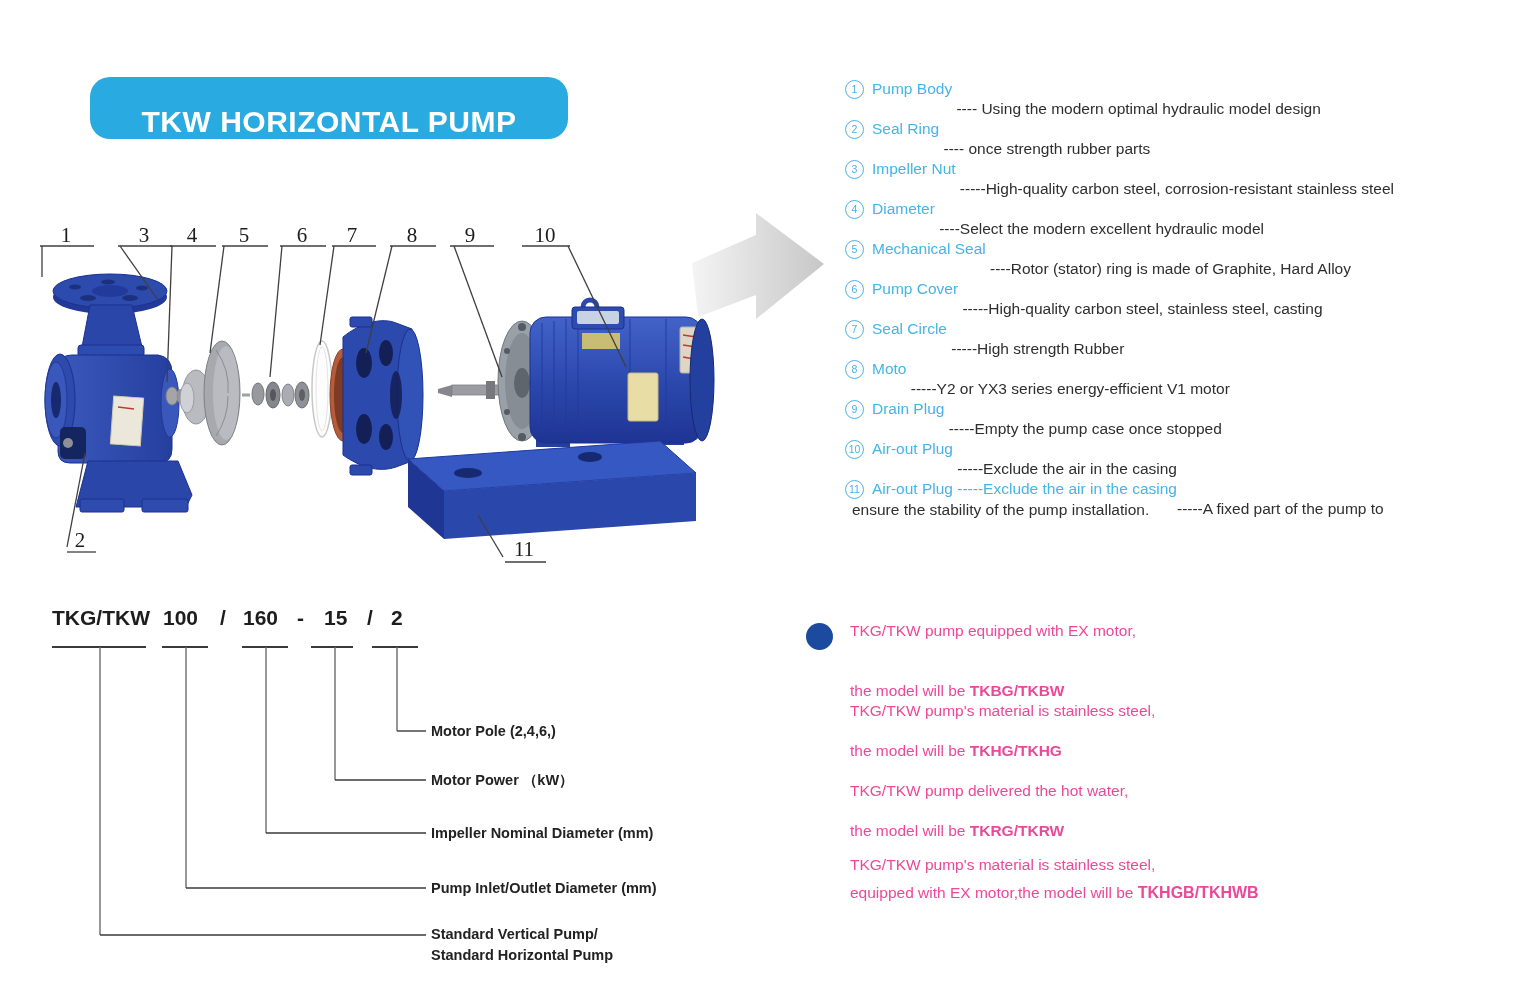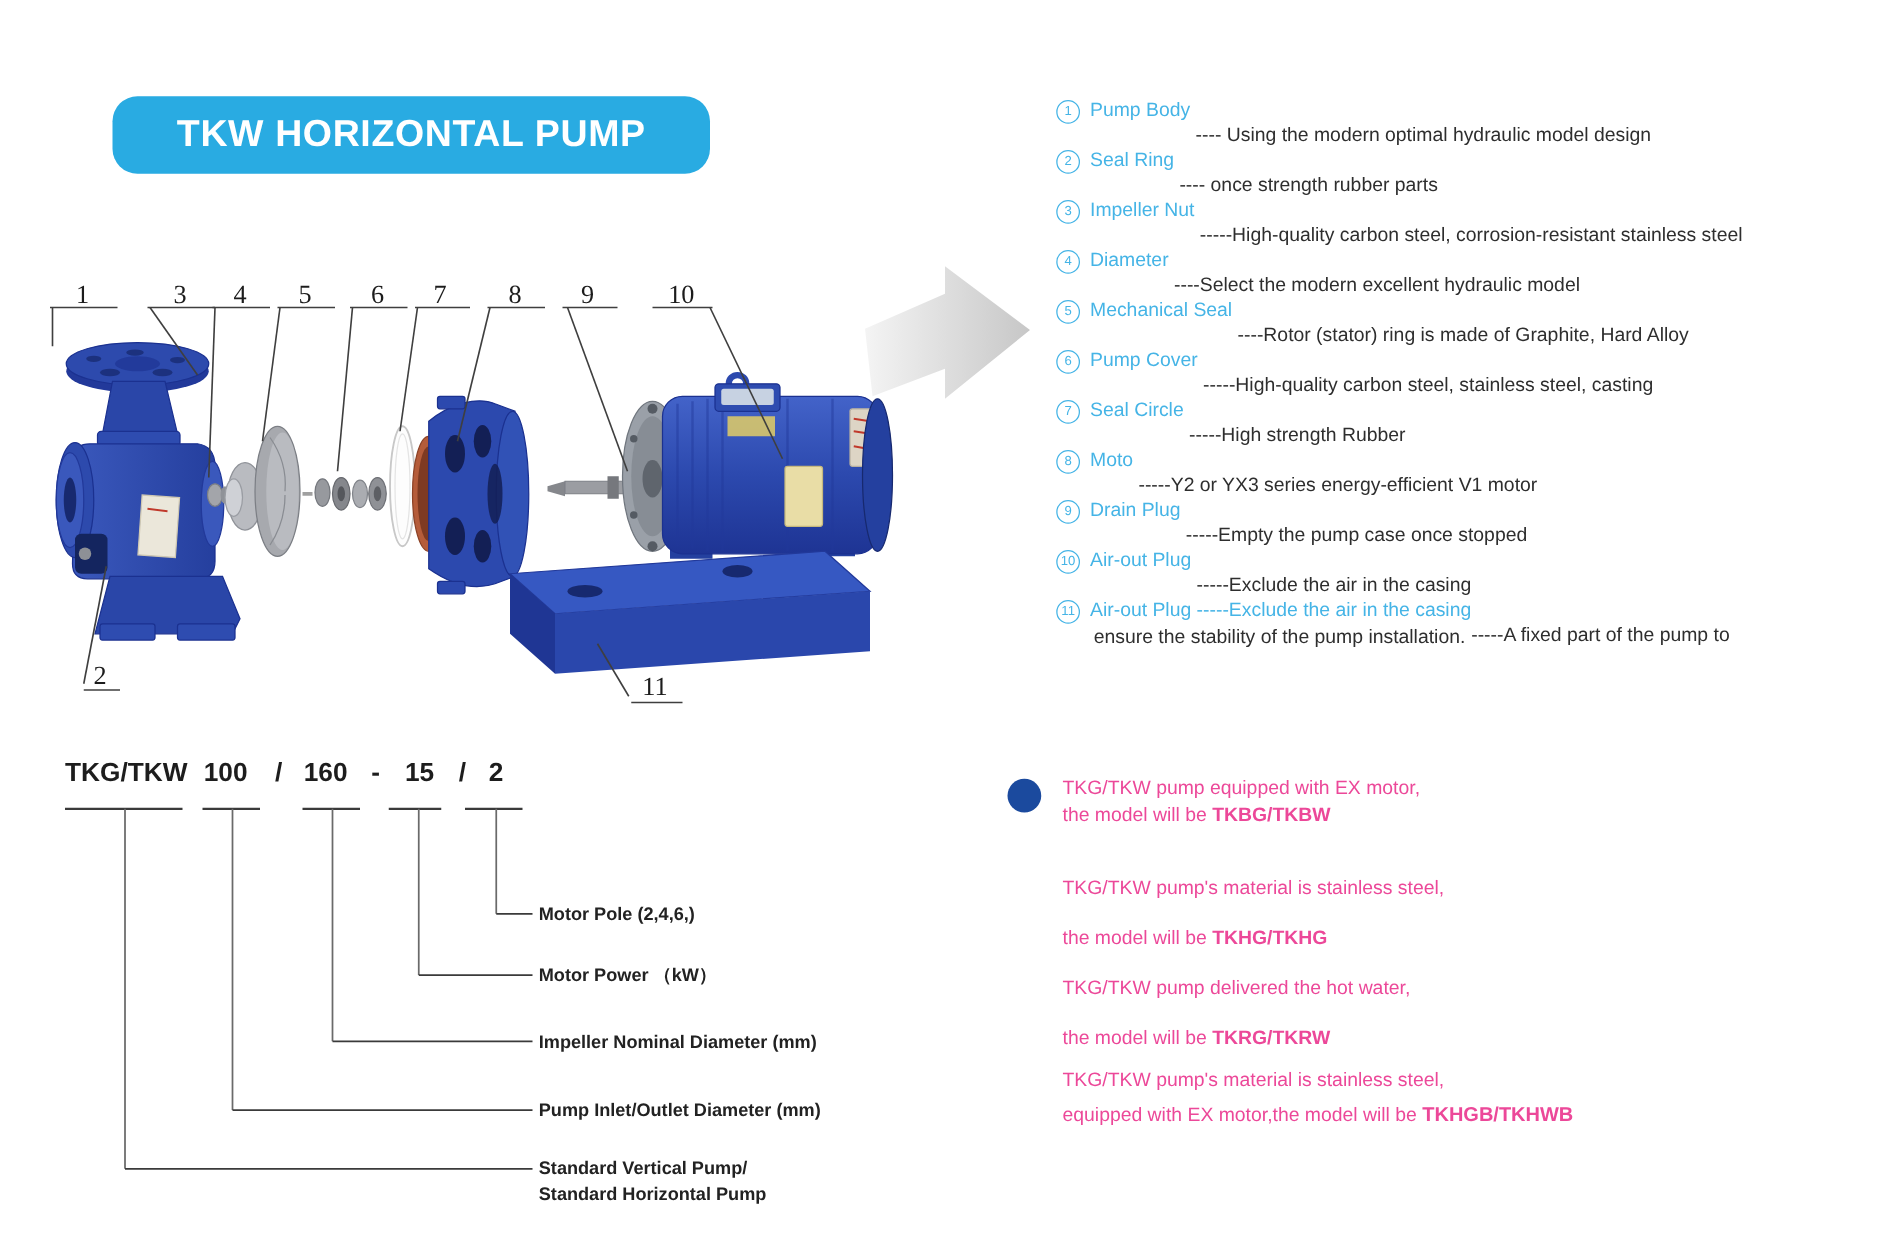--- a/index.html
+++ b/index.html
@@ -1,32 +1,32 @@
 <!DOCTYPE html>
 <html><head>
 <meta charset="utf-8">
 <style>
   html,body{margin:0;padding:0;background:#ffffff;}
   #page{position:relative;width:1513px;height:1000px;background:#ffffff;overflow:hidden;
         font-family:"Liberation Sans",sans-serif;}
 
   
   .banner{position:absolute;left:90px;top:77px;width:478px;height:62px;background:#29abe2;
-          border-radius:20px;display:flex;align-items:center;justify-content:center;}
+          border-radius:20px;display:flex;align-items:flex-end;justify-content:center;}
   .banner span{color:#ffffff;font-size:30px;font-weight:700;letter-spacing:0.5px;}
 
   
   .pl-item{position:absolute;left:845px;display:flex;align-items:flex-start;
            font-size:15.5px;color:#2e2e2e;white-space:nowrap;}
   .pl-num{flex:0 0 auto;width:17px;height:17px;border:1.3px solid #45b4e6;border-radius:50%;
           color:#45b4e6;font-size:10.5px;line-height:17px;text-align:center;margin-right:8px;
           margin-top:0px;}
   .pl-name{color:#45b4e6;white-space:pre;}
   .pl-desc{white-space:pre;color:#2e2e2e;margin-top:20px;}
-  .pl-wrap2{position:absolute;left:875px;font-size:15.5px;color:#2e2e2e;white-space:pre;}
+  .pl-wrap2{position:absolute;left:852px;font-size:15.5px;color:#2e2e2e;white-space:pre;}
 
   
   .note-bullet{position:absolute;left:806px;top:623px;width:27px;height:27px;border-radius:50%;
                background:#1b4a9e;}
   .note-line{position:absolute;left:850px;font-size:15.5px;color:#ec4899;white-space:pre;}
   .note-code{font-weight:700;}
   .note-code-big{font-weight:700;font-size:16px;}
 
   svg text{font-family:"Liberation Sans",sans-serif;}
   text.callout{font-family:"Liberation Serif",serif;font-size:21px;fill:#1c1c1c;text-anchor:middle;}
@@ -313,21 +313,21 @@
       <text class="code-label" x="391" y="238">Impeller Nominal Diameter (mm)</text>
       <text class="code-label" x="391" y="293">Pump Inlet/Outlet Diameter (mm)</text>
       <text class="code-label" x="391" y="339">Standard Vertical Pump/</text>
       <text class="code-label" x="391" y="360">Standard Horizontal Pump</text>
     </g>
   </svg>
 
   <div>
     <div class="note-bullet"></div>
     <div class="note-line" style="top:622px"><span>TKG/TKW pump equipped with EX motor,</span><span class="note-code"></span></div>
-    <div class="note-line" style="top:644px"><span>the model will be </span><span class="note-code">TKBG/TKBW</span></div>
+    <div class="note-line" style="top:682px"><span>the model will be </span><span class="note-code">TKBG/TKBW</span></div>
     <div class="note-line" style="top:702px"><span>TKG/TKW pump's material is stainless steel,</span><span class="note-code"></span></div>
     <div class="note-line" style="top:742px"><span>the model will be </span><span class="note-code">TKHG/TKHG</span></div>
     <div class="note-line" style="top:782px"><span>TKG/TKW pump delivered the hot water,</span><span class="note-code"></span></div>
     <div class="note-line" style="top:822px"><span>the model will be </span><span class="note-code">TKRG/TKRW</span></div>
     <div class="note-line" style="top:856px"><span>TKG/TKW pump's material is stainless steel,</span><span class="note-code"></span></div>
     <div class="note-line" style="top:884px"><span>equipped with EX motor,the model will be </span><span class="note-code-big">TKHGB/TKHWB</span></div>
   </div>
 
 </div>
 

